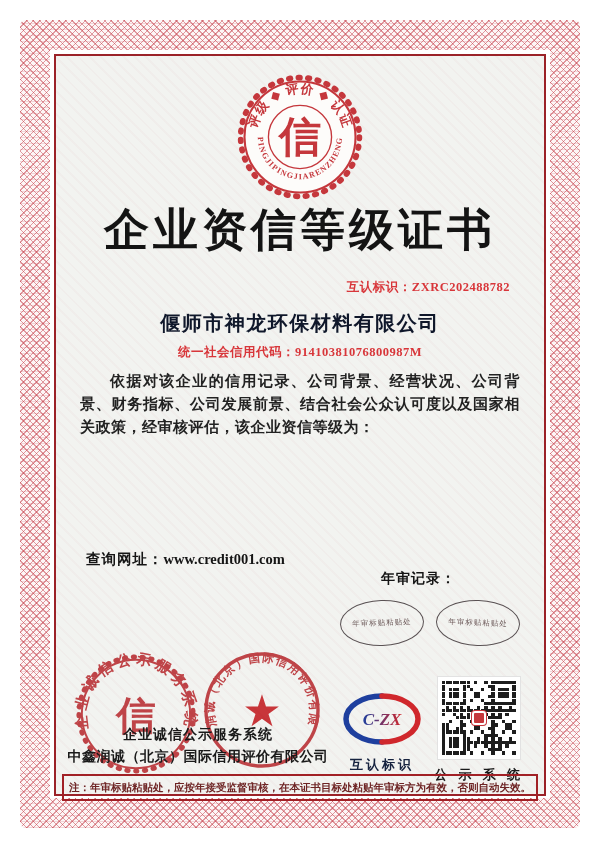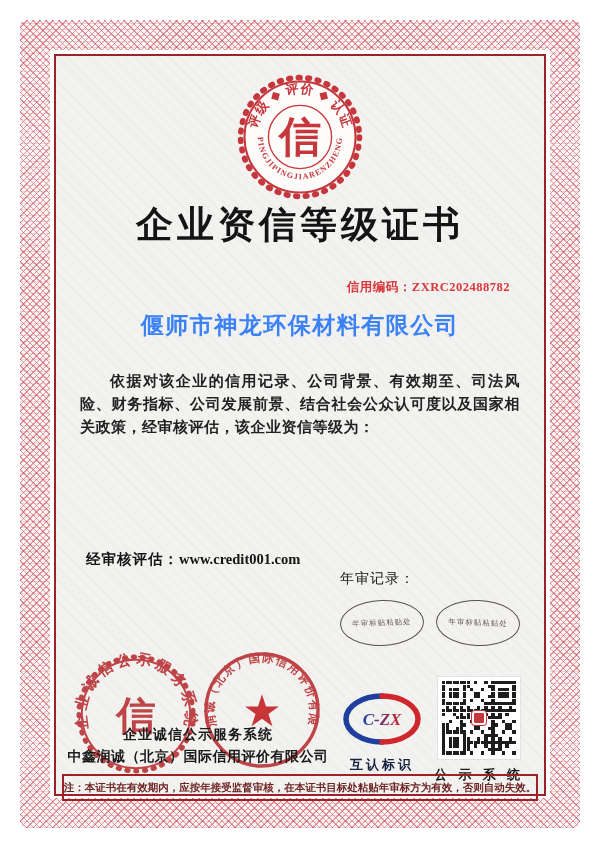--- a/index.html
+++ b/index.html
@@ -27,33 +27,33 @@
   }
 
   .content { position:absolute; left:58px; right:58px; top:58px; bottom:56px; }
 
   
   .badge { position:absolute; left:50%; top:12px; transform:translateX(-50%); width:134px; height:134px; }
 
   
   .title {
     position:absolute; top:142px; left:0; right:0; text-align:center;
-    font-size:37px; font-weight:900; color:#141414; letter-spacing:4px; white-space:nowrap;
+    font-size:45px; font-weight:900; color:#141414; letter-spacing:4px; white-space:nowrap;
   }
   .subtitle {
     position:absolute; top:197px; left:0; right:0; text-align:center;
     font-size:13px; font-weight:700; color:#1c1c1c; letter-spacing:3.2px; white-space:nowrap;
   }
   .credit-code {
     position:absolute; top:221px; right:32px;
     font-size:12.5px; font-weight:700; color:#d8363a; letter-spacing:.5px;
   }
   .company {
     position:absolute; top:252px; left:0; right:0; text-align:center;
-    font-size:23px; font-weight:900; color:#3b82f6; letter-spacing:1.5px; white-space:nowrap;
+    font-size:20px; font-weight:900; color:#0f172a; letter-spacing:1.5px; white-space:nowrap;
   }
   .uscc {
     position:absolute; top:286px; left:0; right:0; text-align:center;
     font-size:12.5px; font-weight:700; color:#d8363a; letter-spacing:.5px;
   }
   .body-text {
     position:absolute; top:312px; left:22px; right:22px;
     font-size:15px; font-weight:700; color:#222; line-height:1.52;
     text-align:justify; text-indent:2em; letter-spacing:.5px;
   }
@@ -61,21 +61,21 @@
     position:absolute; top:378px; left:0; right:0; text-align:center;
     font-size:57px; font-weight:900; color:#d42c26; letter-spacing:5px;
   }
 
   
   .fields { position:absolute; left:28px; top:492px; }
   .field-row { height:29px; font-size:14.5px; font-weight:700; color:#151515; white-space:nowrap; }
   .field-row .lbl { letter-spacing:1px; }
 
   .annual { position:absolute; left:282px; top:512px; }
-  .annual-label { font-size:14px; font-weight:400; color:#151515; letter-spacing:1px; }
+  .annual-label { font-size:14px; font-weight:700; color:#151515; letter-spacing:1px;margin-left:41px; }
   .stickers { display:flex; gap:12px; margin-top:12px; }
   .sticker {
     width:84px; height:46px; border:1.5px solid #5a5254; border-radius:50%;
     display:flex; align-items:center; justify-content:center;
     font-size:7.5px; color:#6b5858; letter-spacing:1px; transform:rotate(-2deg);
   }
   .sticker + .sticker { transform:rotate(2deg); }
 
   
   .seal { position:absolute; mix-blend-mode:multiply; opacity:.92; }
@@ -130,30 +130,31 @@
         <textPath href="#badgeTop" startOffset="50%" text-anchor="middle">评级 ◆ 评价 ◆ 认证</textPath>
       </text>
       <text font-size="8.5" font-weight="bold" fill="#c5373c" letter-spacing="1.2">
         <textPath href="#badgeBottom" startOffset="50%" text-anchor="middle">PINGJIPINGJIARENZHENG</textPath>
       </text>
       <circle cx="70" cy="70" r="33" fill="none" stroke="#c5373c" stroke-width="1.4"></circle>
       <text x="70" y="85" font-size="44" font-weight="bold" fill="#c5373c" text-anchor="middle">信</text>
     </svg>
 
     <div class="title">企业资信等级证书</div>
-    <div class="credit-code">信用编码：ZXRC202488782</div>
+    <div class="credit-code">互认标识：ZXRC202488782</div>
 
     <div class="company">偃师市神龙环保材料有限公司</div>
-
-    <div class="body-text">依据对该企业的信用记录、公司背景、有效期至、司法风险、财务指标、公司发展前景、结合社会公众认可度以及国家相关政策，经审核评估，该企业资信等级为：</div>
+    <div class="uscc">统一社会信用代码：91410381076800987M</div>
+
+    <div class="body-text">依据对该企业的信用记录、公司背景、经营状况、公司背景、财务指标、公司发展前景、结合社会公众认可度以及国家相关政策，经审核评估，该企业资信等级为：</div>
 
 
     <div class="fields">
       <div class="field-row">
-        <span class="lbl">经审核评估：</span><span>www.credit001.com</span>
+        <span class="lbl">查询网址：</span><span>www.credit001.com</span>
       </div>
     </div>
 
     <div class="annual">
       <div class="annual-label">年审记录：</div>
       <div class="stickers">
         <div class="sticker">年审标贴粘贴处</div>
         <div class="sticker">年审标贴粘贴处</div>
       </div>
     </div>
@@ -431,15 +432,15 @@
           <i style="left:28.19047619047619px;top:70.47619047619048px;width:3.241904761904762px;height:3.241904761904762px"></i>
           <i style="left:38.76190476190476px;top:70.47619047619048px;width:3.241904761904762px;height:3.241904761904762px"></i>
           <i style="left:49.33333333333333px;top:70.47619047619048px;width:3.241904761904762px;height:3.241904761904762px"></i>
           <i style="left:59.904761904761905px;top:70.47619047619048px;width:3.241904761904762px;height:3.241904761904762px"></i>
           <i style="left:70.47619047619048px;top:70.47619047619048px;width:3.241904761904762px;height:3.241904761904762px"></i>
         </div>
       <div class="qr-logo"></div>
     </div>
     <div class="qr-label">公 示 系 统</div>
 
-    <div class="footer-note">注：本证书在有效期内，应按年接受监督审核，在本证书目标处粘贴年审标方为有效，否则自动失效。</div>
+    <div class="footer-note">注：年审标贴粘贴处，应按年接受监督审核，在本证书目标处粘贴年审标方为有效，否则自动失效。</div>
   </div>
 </div>
 
 </body></html>

